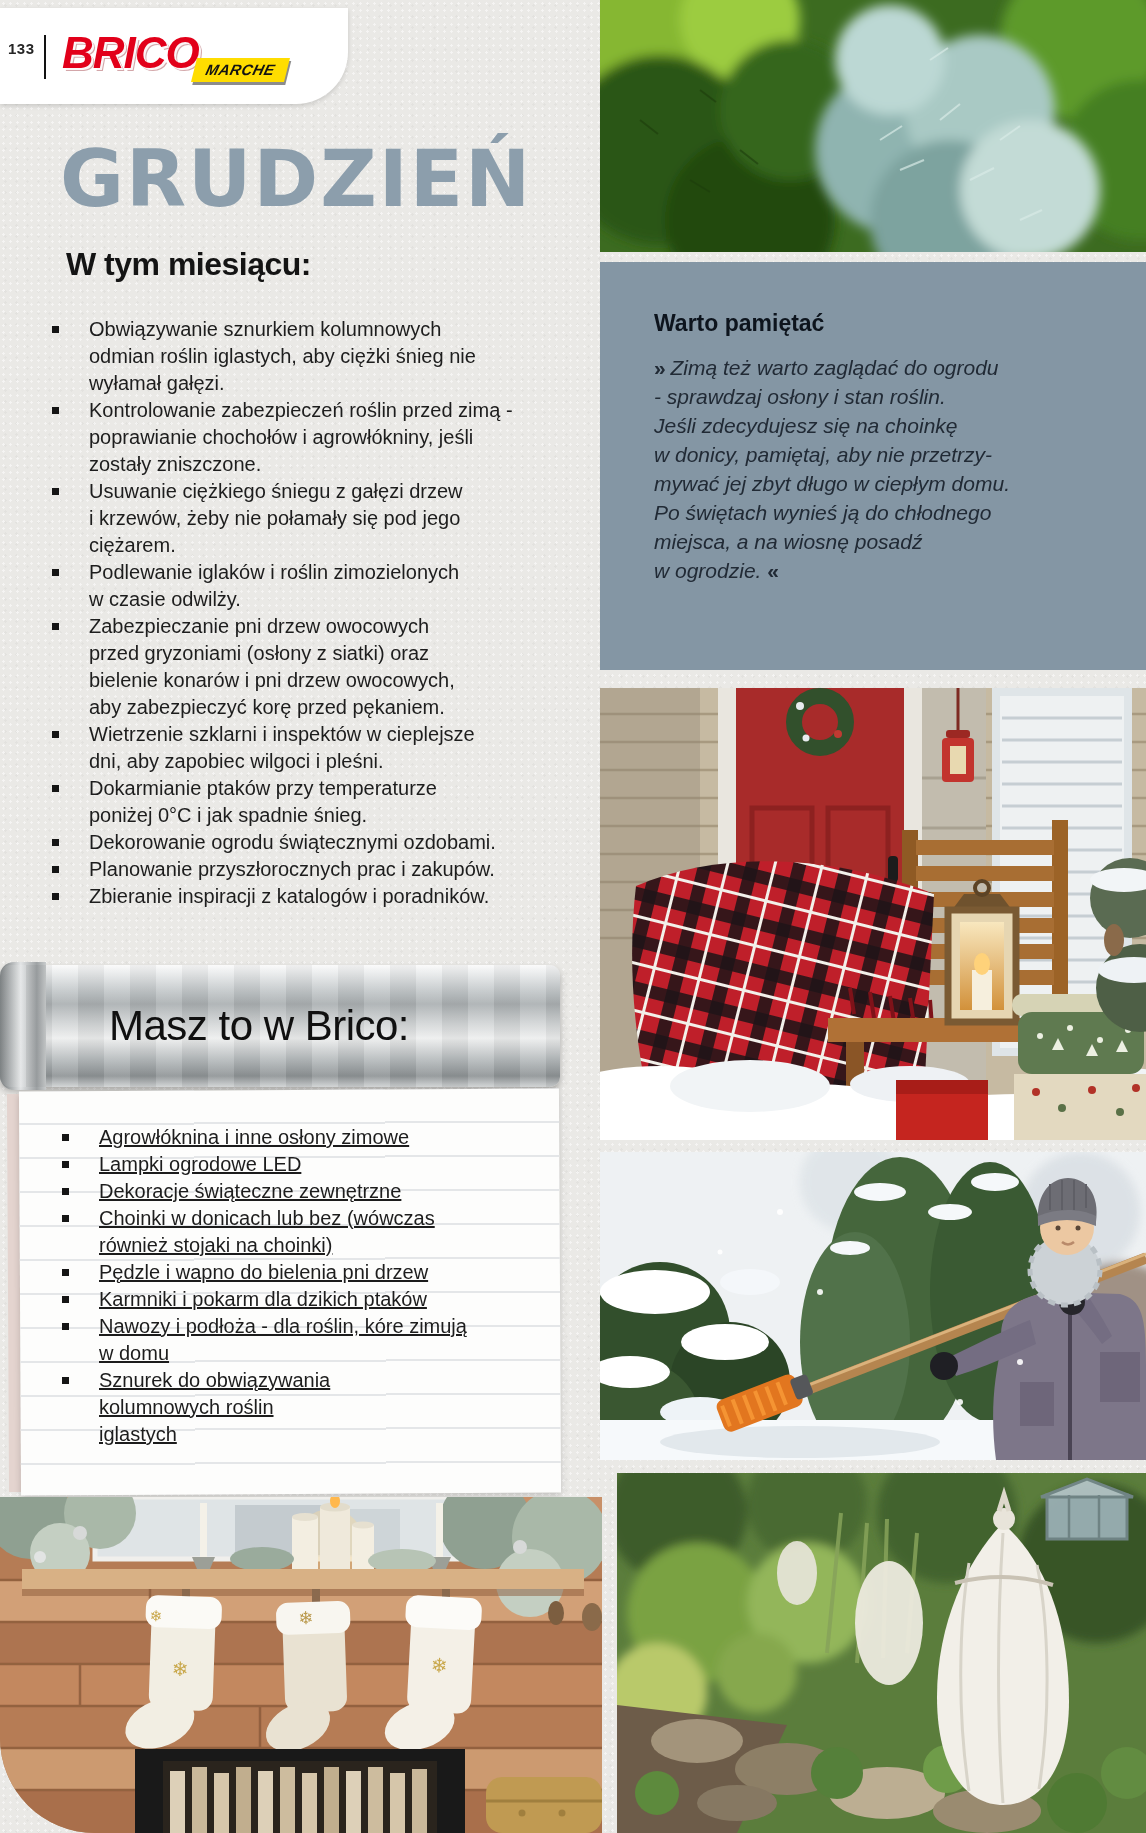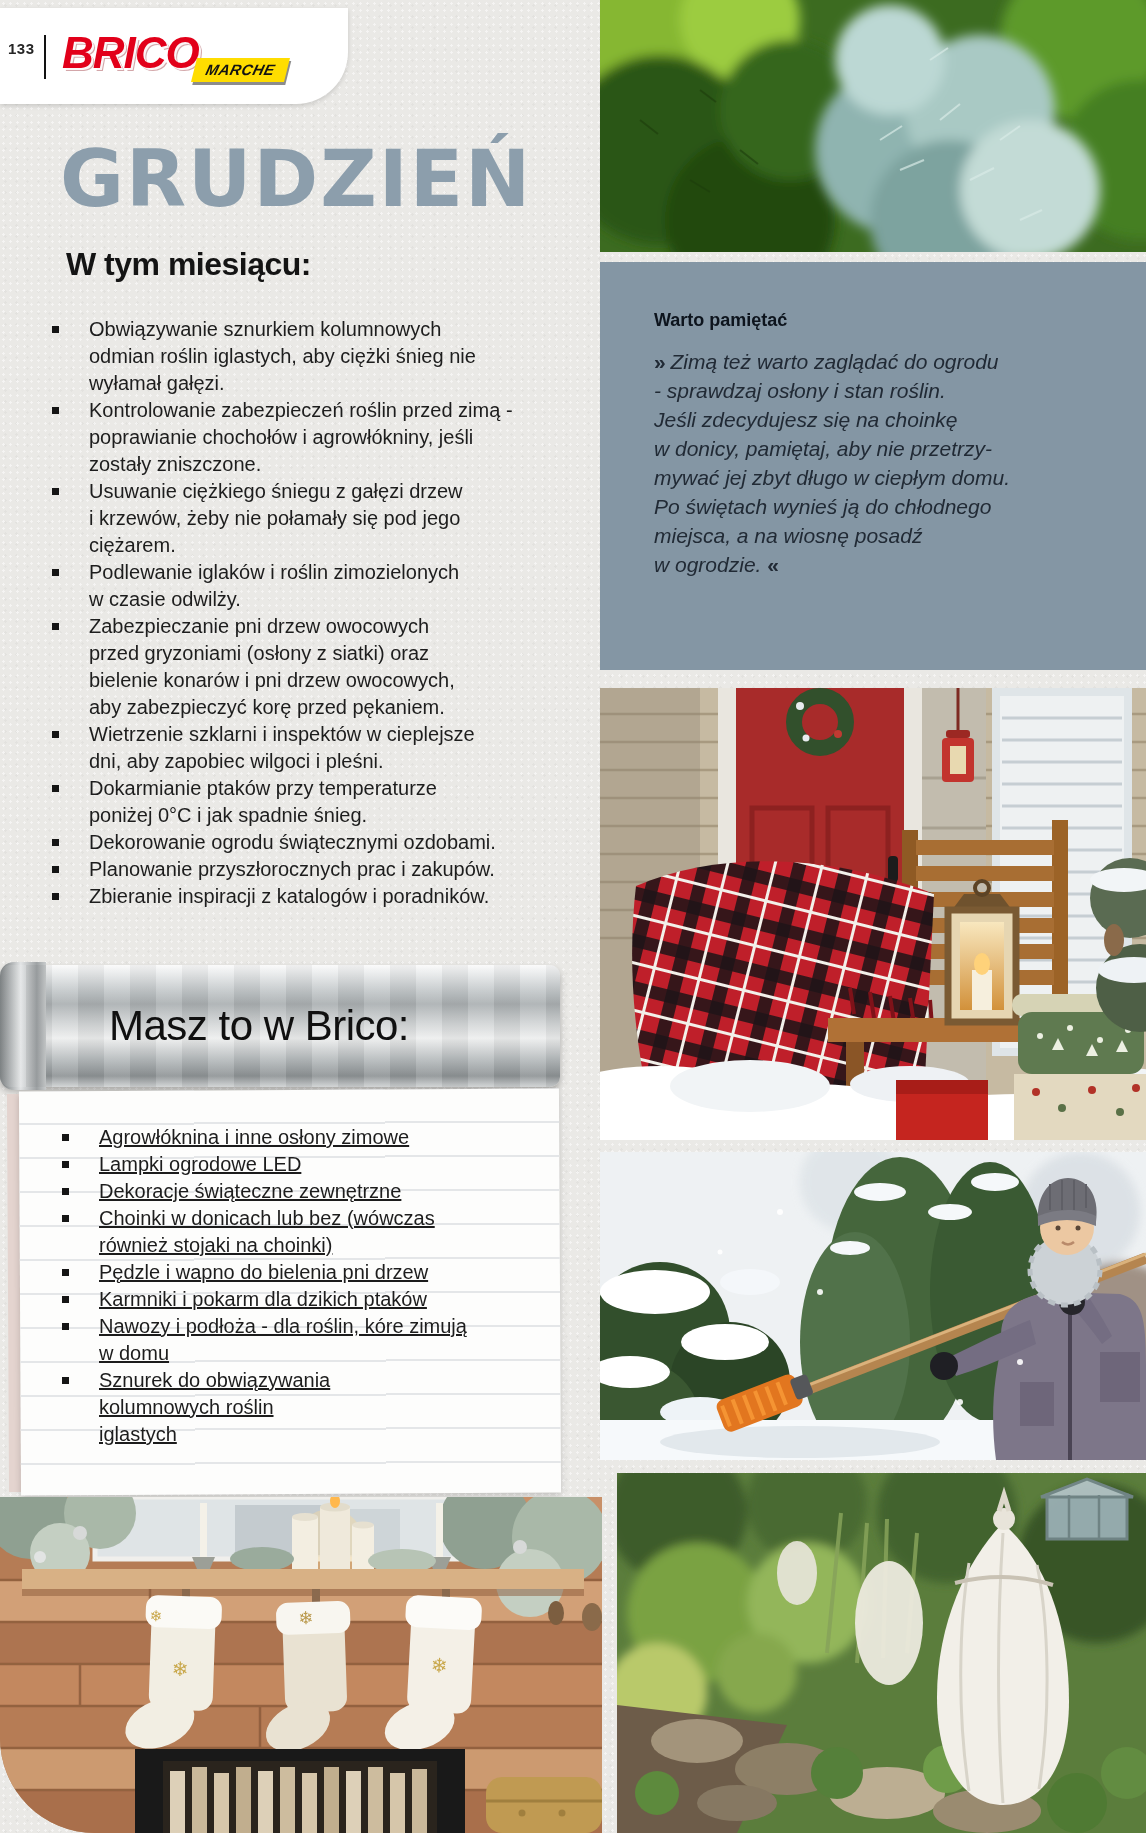--- a/index.html
+++ b/index.html
@@ -39,21 +39,21 @@
   ul.blist li{display:flex;gap:30px;font-size:20px;line-height:27px;color:#1d1d1d;}
   ul.blist .blt{flex:none;width:7px;height:7px;background:#151515;margin-top:10px;}
   ul.blist .txt{white-space:pre-line;}
   .task-list{left:52px;top:316px;width:505px;}
   .product-list{left:62px;top:1124px;width:470px;text-decoration:underline;}
   .product-list li{line-height:28px;}
 
   
   .reminder-box{left:600px;top:262px;width:546px;height:408px;background:var(--box-blue);
                 box-sizing:border-box;padding:48px 36px 0 54px;}
-  .reminder-box h3{margin:0 0 16px;font-size:18px;font-weight:bold;color:#0d141d;}
+  .reminder-box h3{margin:0 0 16px;font-size:23px;font-weight:bold;color:#0d141d;}
   .reminder-box p{margin:0;font-size:21px;font-style:italic;line-height:29px;color:#212a35;}
   .reminder-box .rtext{white-space:pre-line;}
   .reminder-box .mark{font-style:normal;font-weight:bold;letter-spacing:-3px;padding-right:2px;}
 
   
   .banner{left:0;top:965px;width:560px;height:122px;border-radius:10px;
           background:linear-gradient(180deg,#fafafa 0%,#e8eaeb 7%,#c0c5c7 22%,#a9aeb0 32%,
                      #d2d5d6 48%,#edeeee 60%,#b3b8ba 78%,#8d9294 91%,#cfd2d3 100%);
           box-shadow:0 4px 7px rgba(0,0,0,.28);}
   .banner::before{content:"";position:absolute;left:0;top:-3px;width:46px;height:128px;

